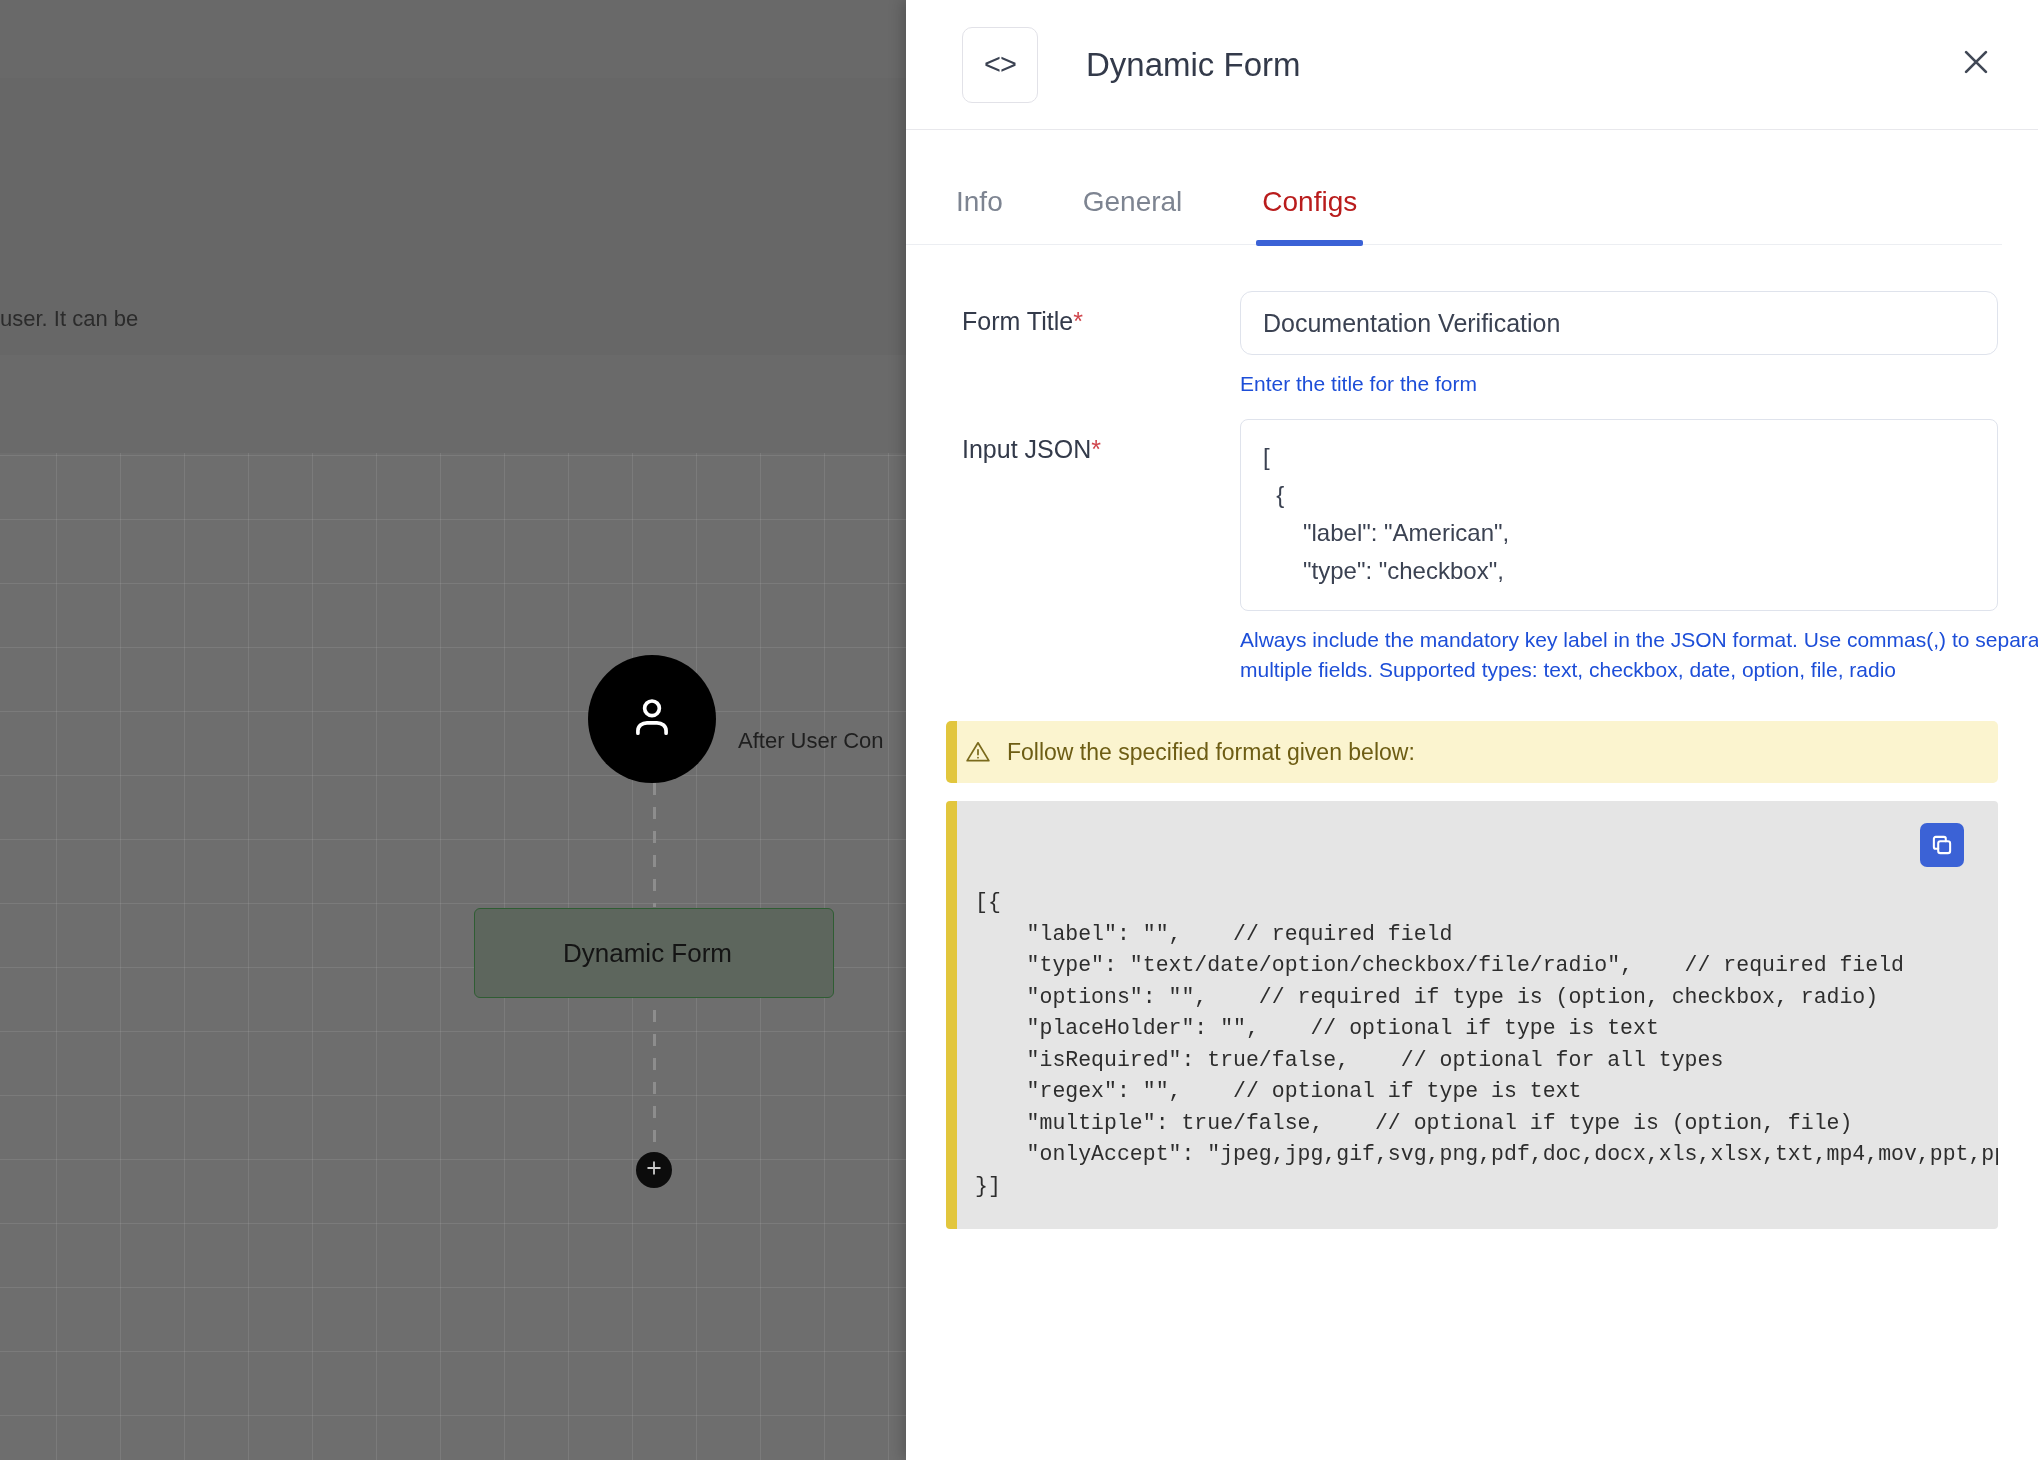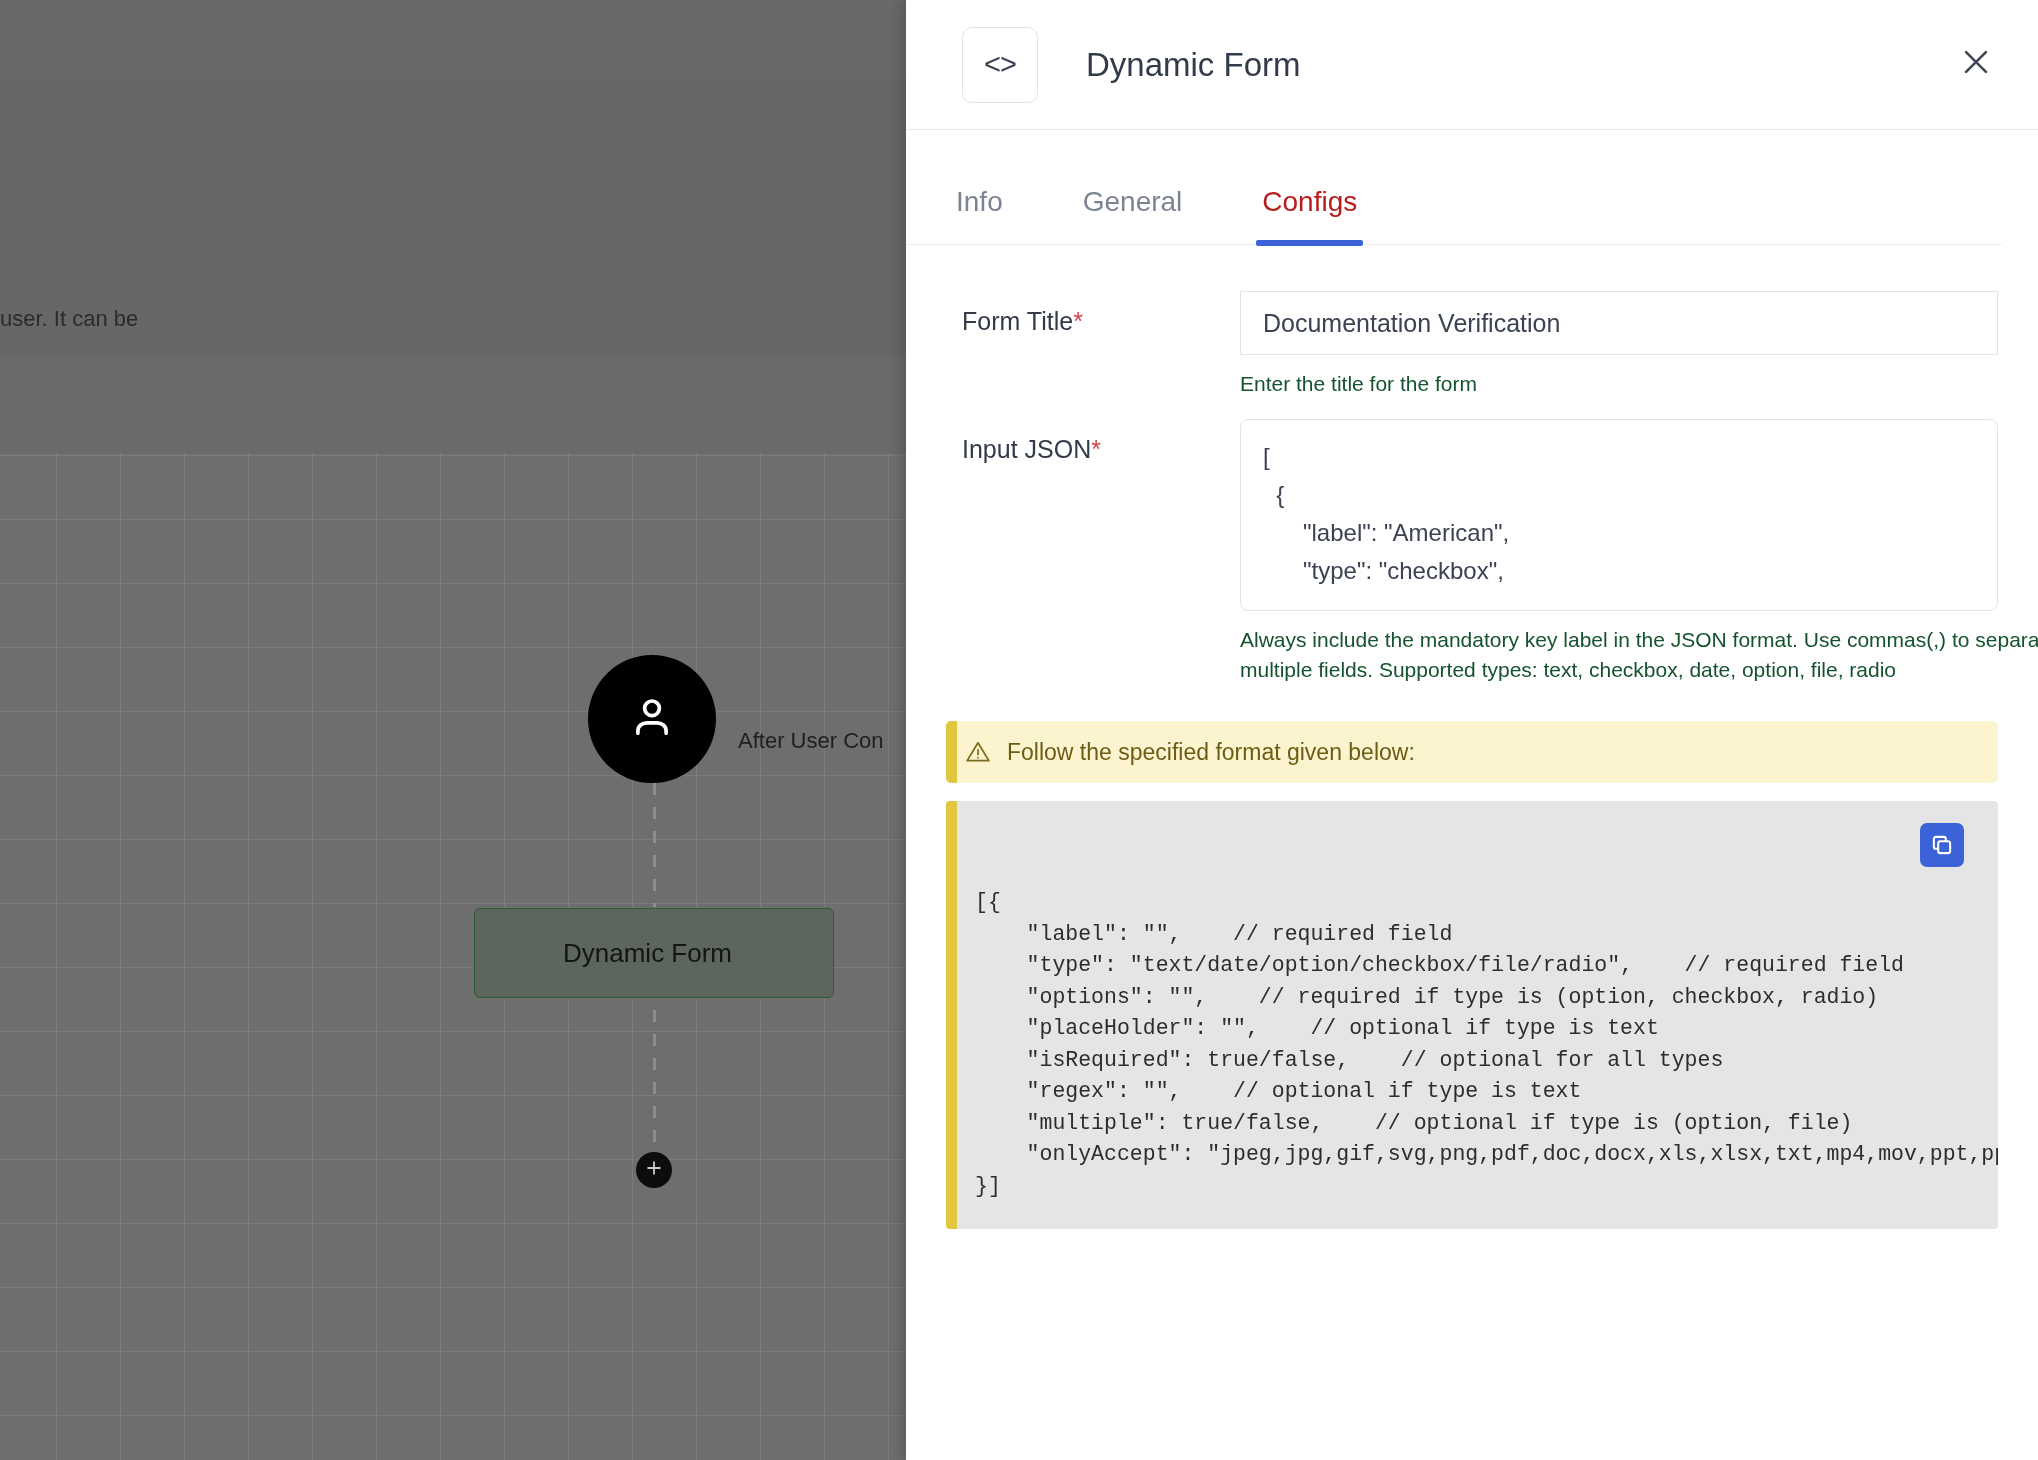--- a/index.html
+++ b/index.html
@@ -188,31 +188,31 @@
     white-space: nowrap;
   }
   .field-label .req { color: #d0454c; }
   .field-control { flex: 1 1 auto; min-width: 0; }
 
   #form-title-input {
     display: block;
     width: 100%;
     height: 64px;
     border: 1px solid #dfe3ec;
-    border-radius: 1px;
+    border-radius: 12px;
     background: #fff;
     padding: 0 22px;
     font-size: 25px;
     color: #3b4252;
     font-family: "Liberation Sans", sans-serif;
     outline: none;
   }
   .field-hint {
     font-size: 21px;
-    color: #14532d;
+    color: #1d4ed8;
     line-height: 30px;
     margin-top: 14px;
   }
 
   #input-json-area {
     display: block;
     width: 100%;
     height: 192px;
     border: 1px solid #dfe3ec;
     border-radius: 8px;

